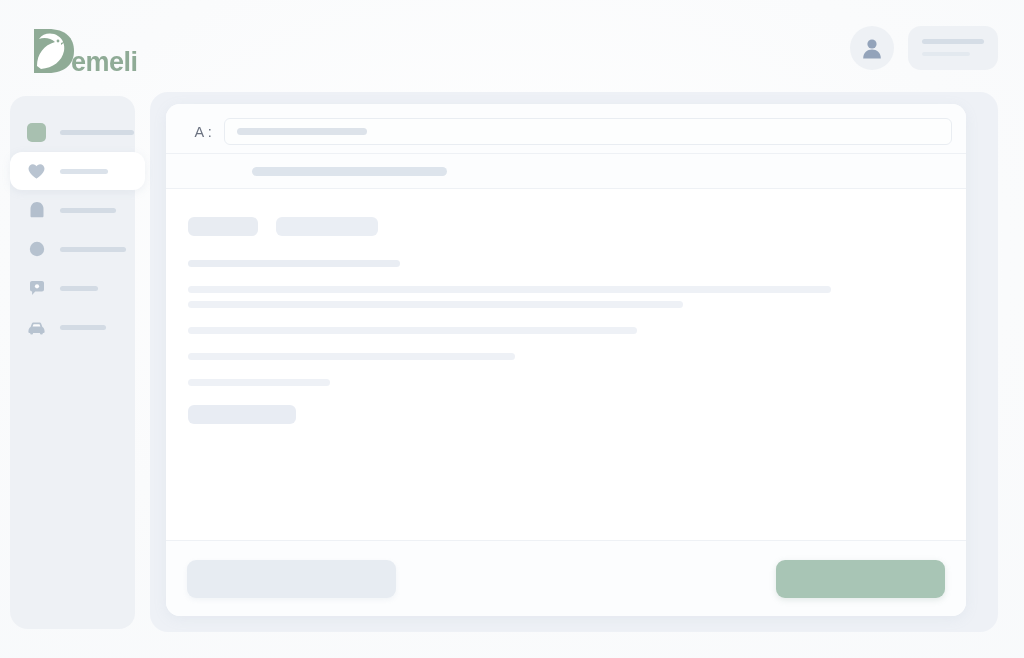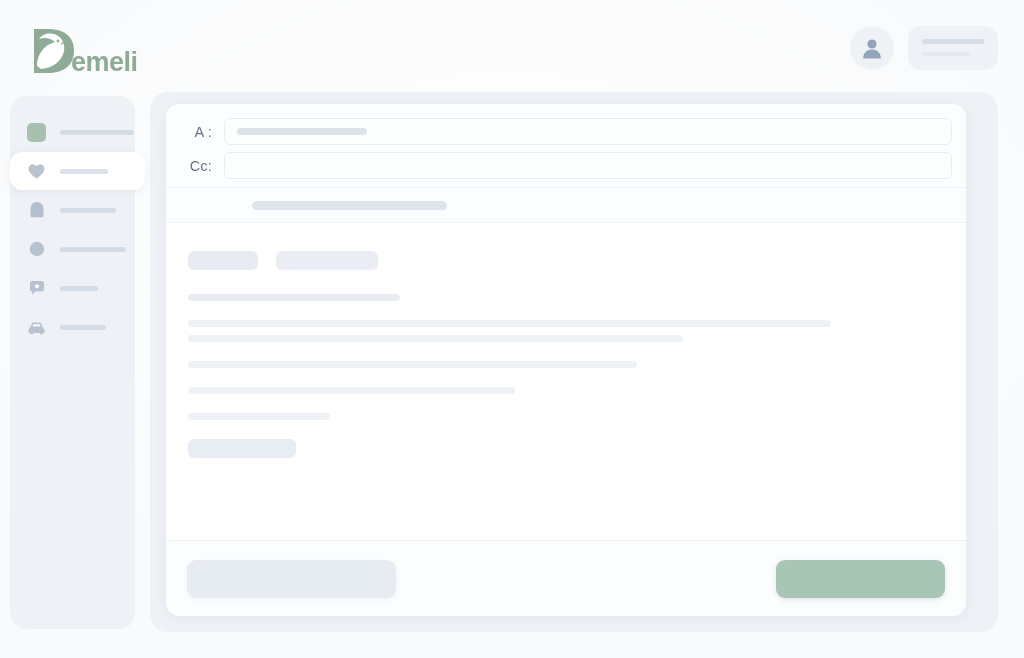--- a/index.html
+++ b/index.html
@@ -400,24 +400,20 @@
 
   <div class="recipients">
 
     <div class="field-row">
       <span class="field-label">A :</span>
       <div class="field-input" placeholder="">
         <span class="field-skel"></span>
       </div>
     </div>
 
-    <div class="field-row">
-      <span class="field-label">Cc:</span>
-      <div class="field-input" placeholder=""></div>
-    </div>
 
   </div>
 
   <div class="divider"></div>
 
   <div class="subject-row">
     <span class="subject-skel"></span>
   </div>
 
   <div class="divider"></div>

